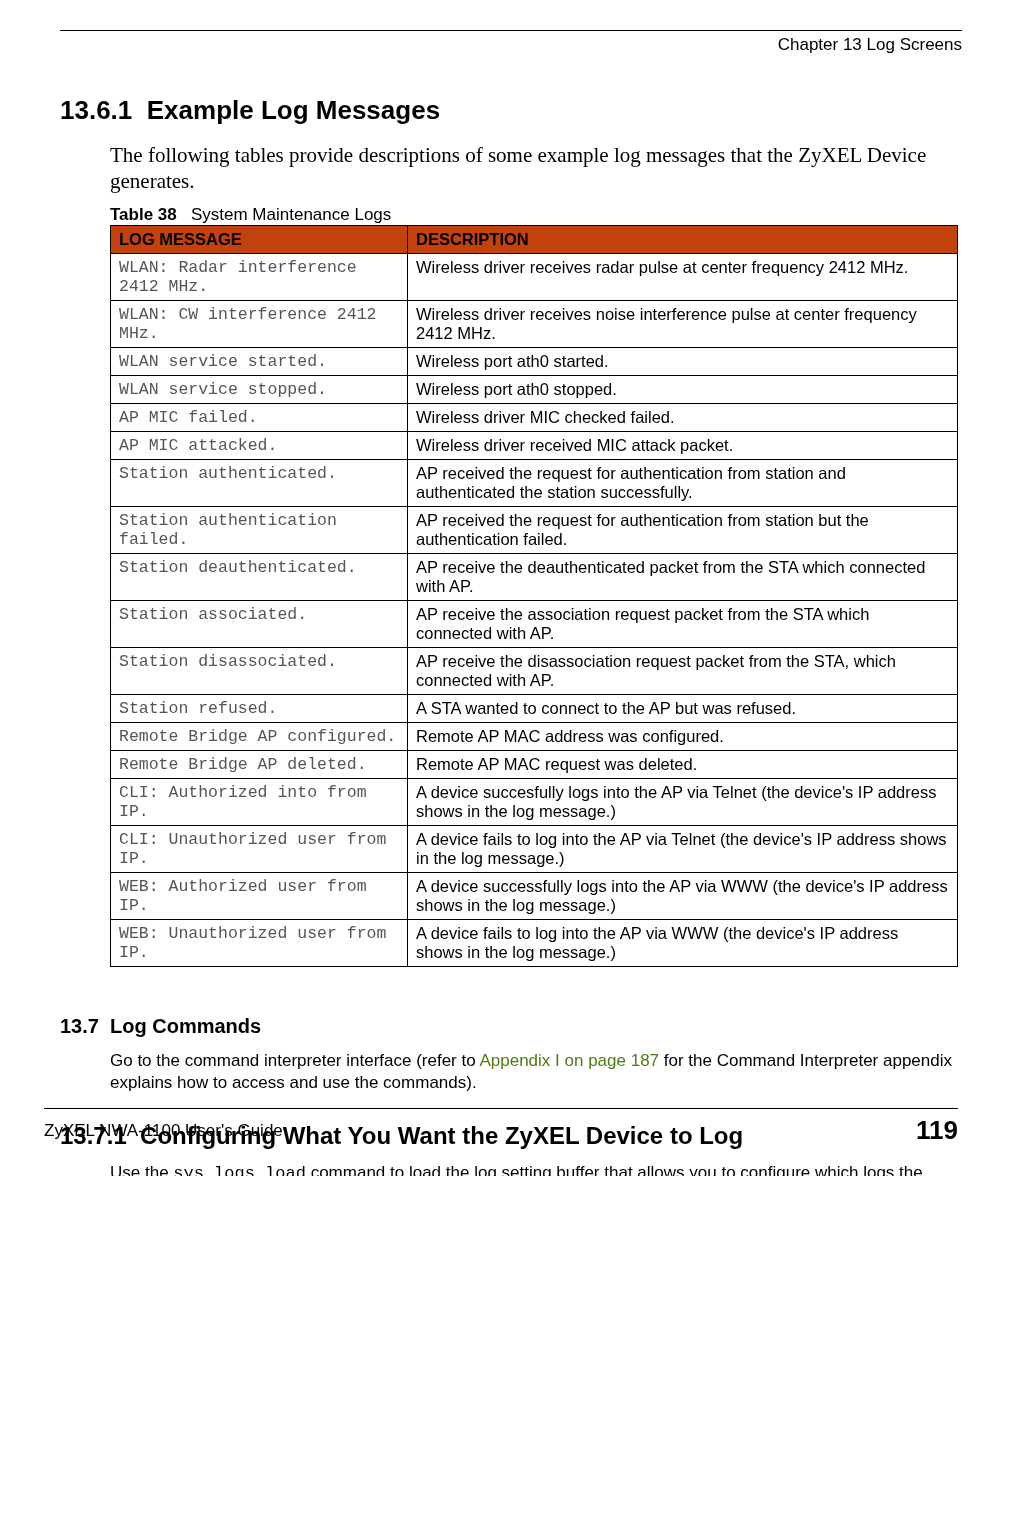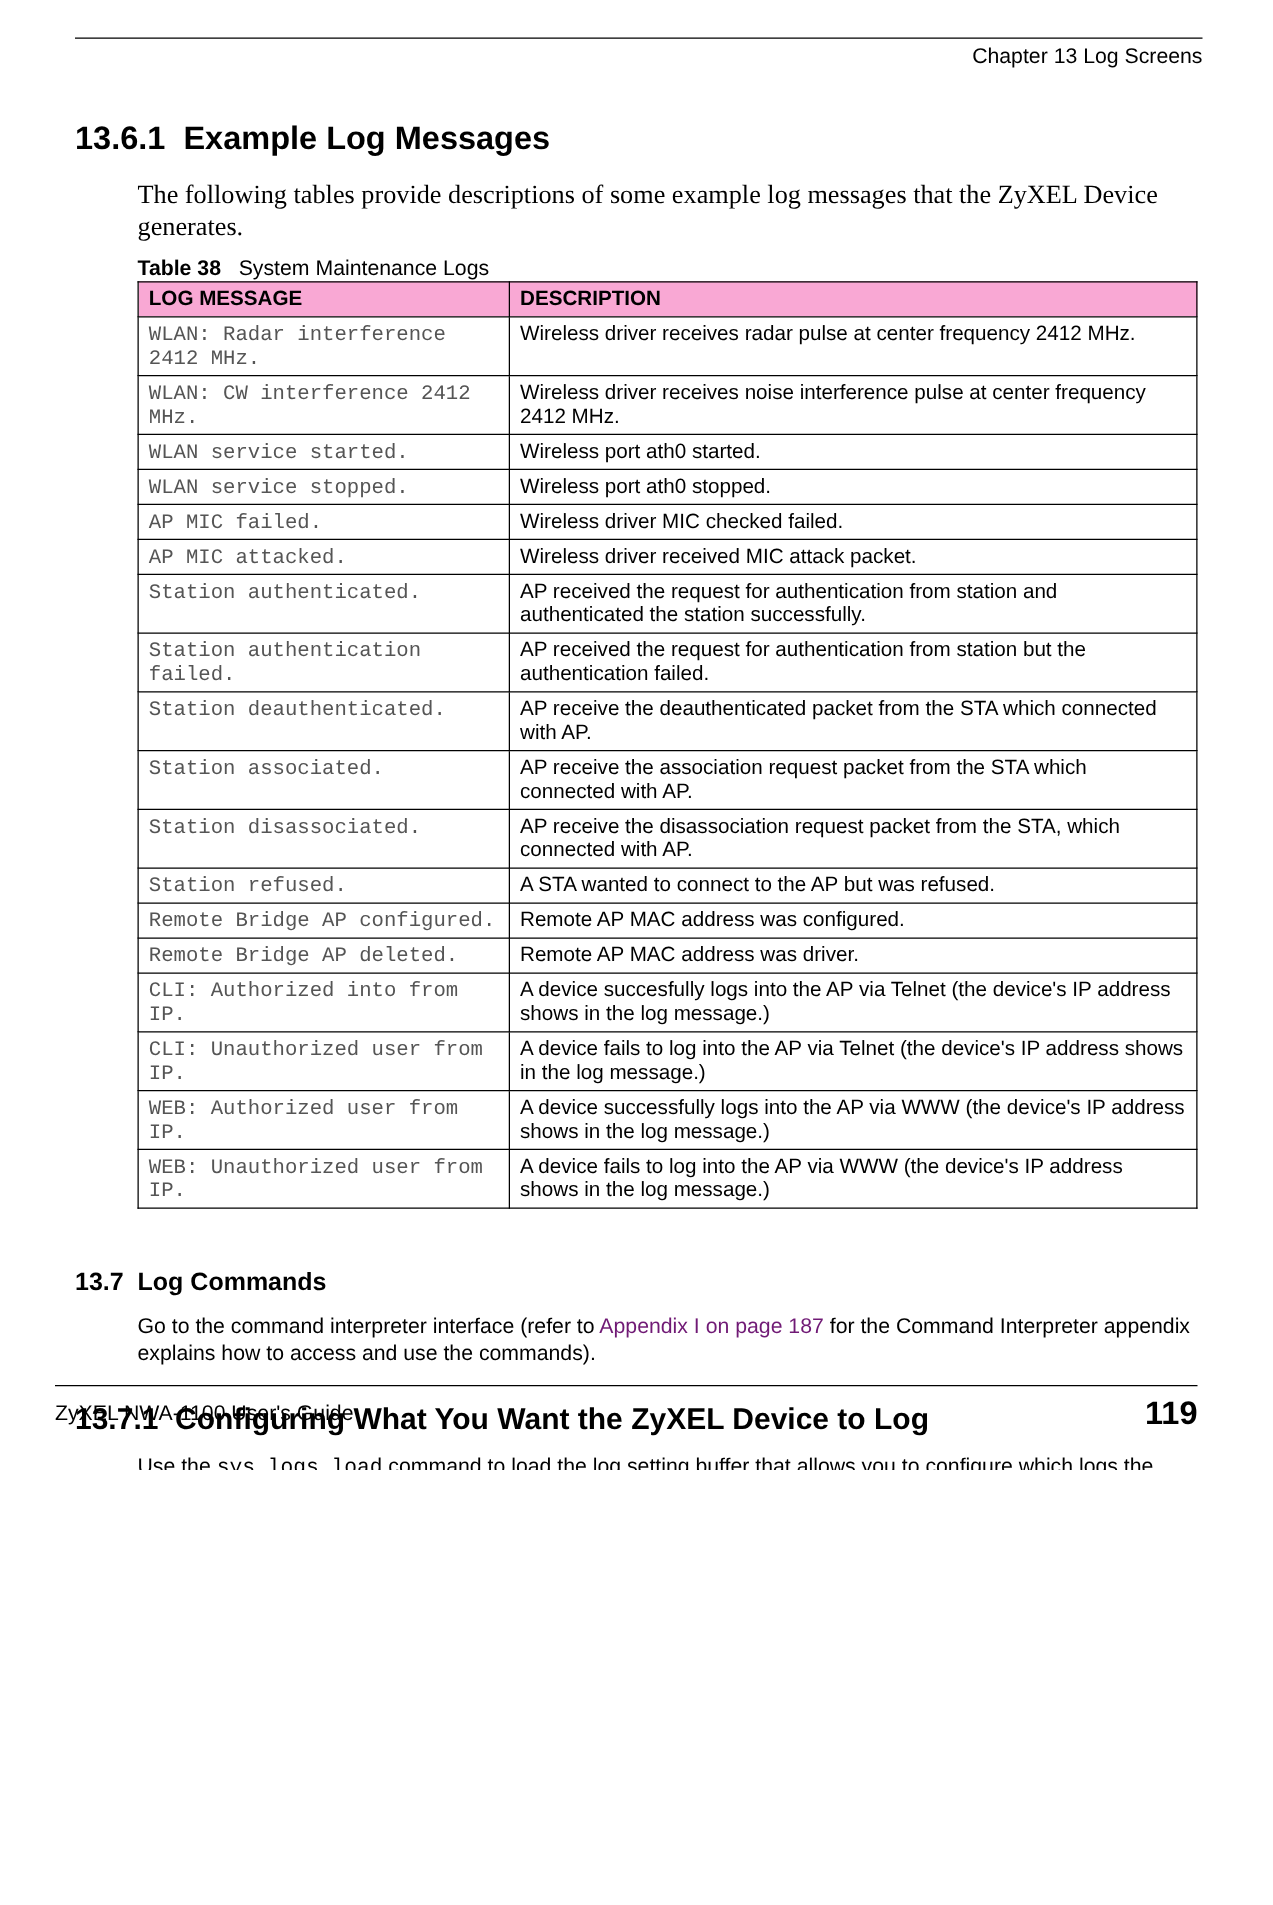--- a/index.html
+++ b/index.html
@@ -49,21 +49,21 @@
     line-height: 1.25;
     margin-bottom: 10px;
   }
   .body-text {
     margin-left: 50px;
     font-size: 17px;
     line-height: 1.3;
     margin-bottom: 8px;
   }
   .link-text {
-    color: #701a75;
+    color: #4d7c0f;
   }
   code, .mono {
     font-family: "Courier New", Courier, monospace;
   }
   .table-caption {
     margin-left: 50px;
     font-size: 17px;
     margin-bottom: 0;
   }
   .table-caption b { font-weight: bold; }
@@ -73,21 +73,21 @@
     width: 848px;
     font-size: 16.5px;
   }
   table.log-table th, table.log-table td {
     border: 1px solid #000;
     padding: 4px 8px;
     vertical-align: top;
     text-align: left;
   }
   table.log-table th {
-    background: #f9a8d4;
+    background: #c2410c;
     font-weight: bold;
     margin-left: 13px;
   }
   table.log-table td.msg {
     font-family: "Courier New", Courier, monospace;
     color: #555;
     width: 280px;
     margin-left: 40px;
   }
   .footer {
@@ -185,21 +185,21 @@
         <tr>
           <td class="msg">Station refused.</td>
           <td>A STA wanted to connect to the AP but was refused.</td>
         </tr>
         <tr>
           <td class="msg">Remote Bridge AP configured.</td>
           <td>Remote AP MAC address was configured.</td>
         </tr>
         <tr>
           <td class="msg">Remote Bridge AP deleted.</td>
-          <td>Remote AP MAC address was driver.</td>
+          <td>Remote AP MAC request was deleted.</td>
         </tr>
         <tr>
           <td class="msg">CLI: Authorized into from IP.</td>
           <td>A device succesfully logs into the AP via Telnet  (the device's IP address shows in the log message.)</td>
         </tr>
         <tr>
           <td class="msg">CLI: Unauthorized user from IP.</td>
           <td>A device fails to log into the AP via Telnet  (the device's IP address shows in the log message.)</td>
         </tr>
         <tr>

